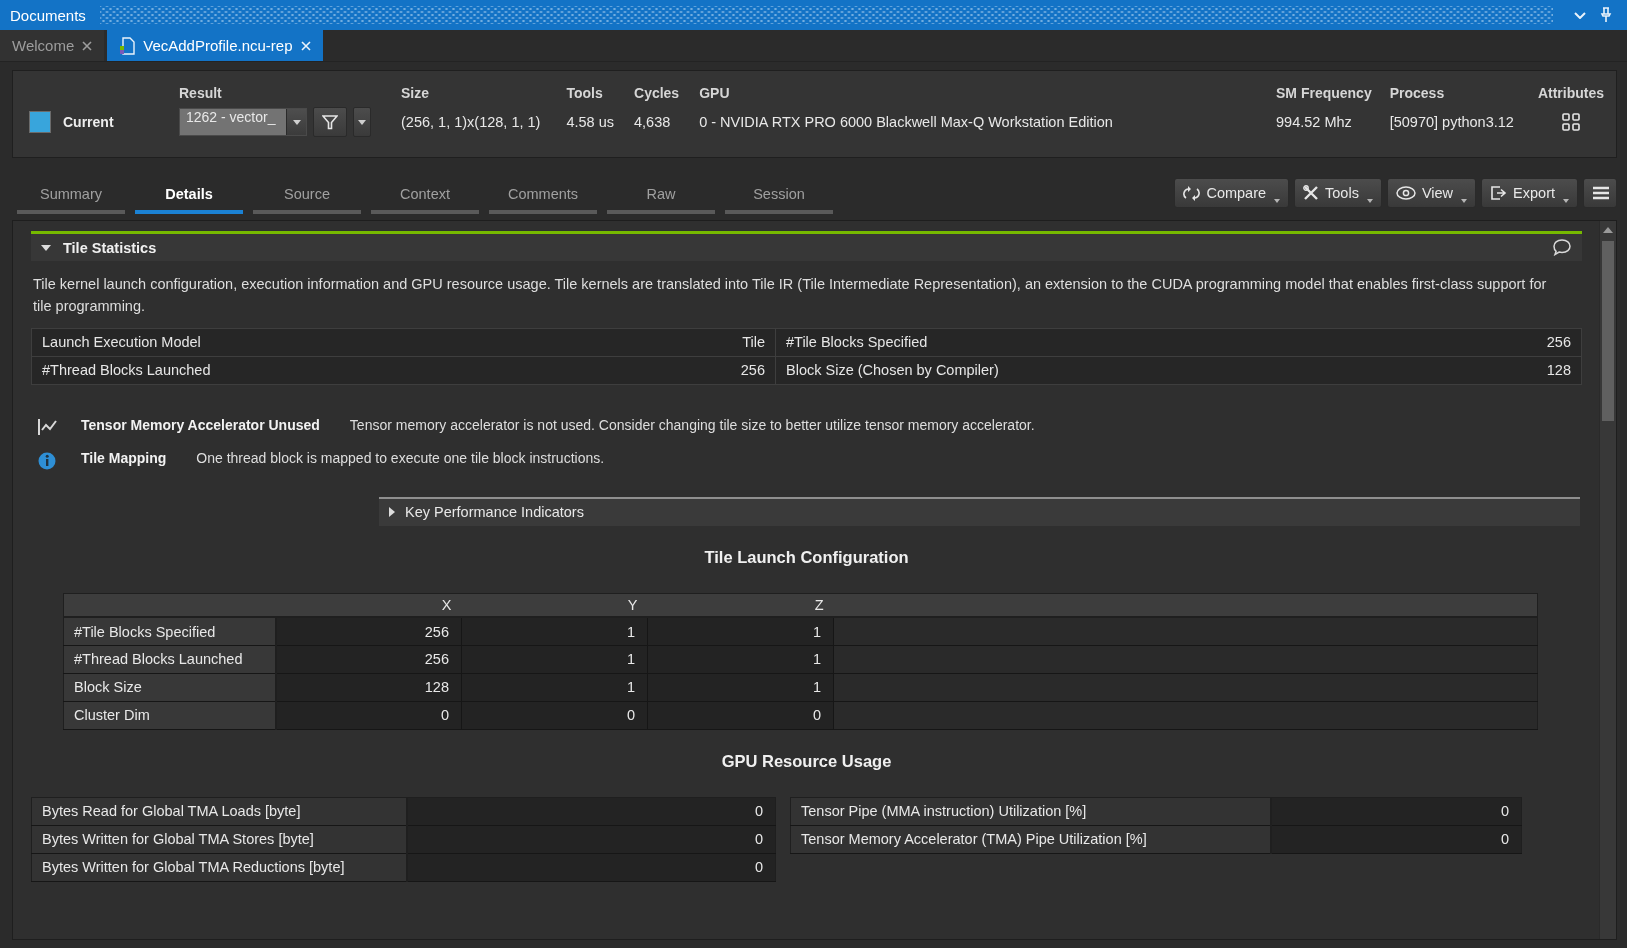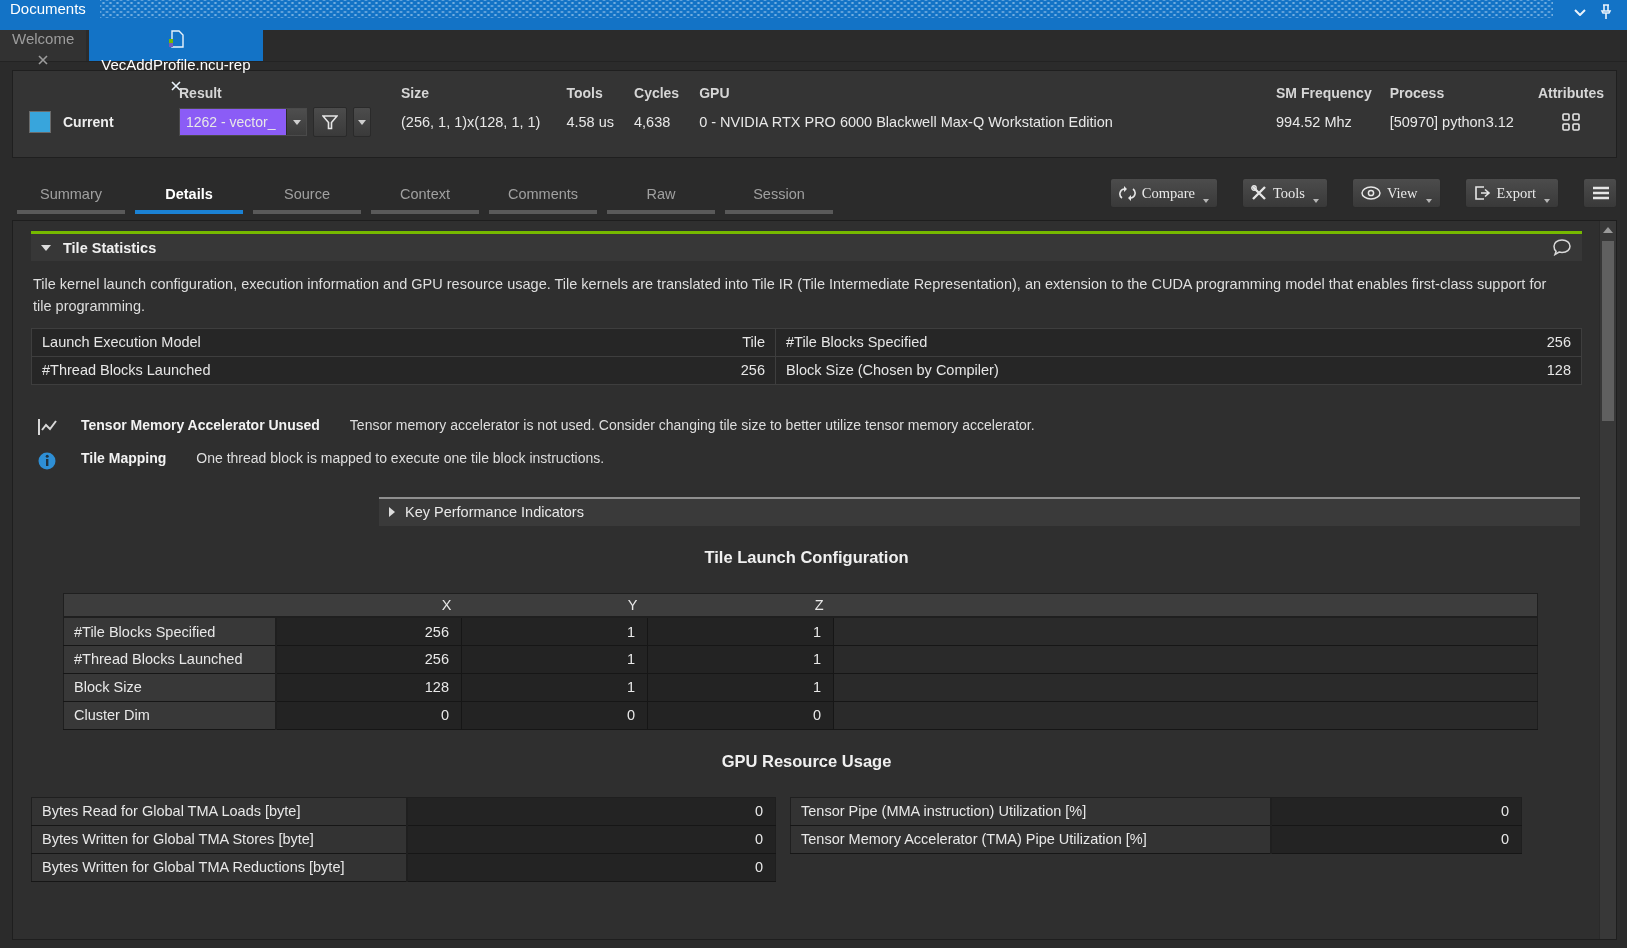--- a/index.html
+++ b/index.html
@@ -1,65 +1,65 @@
 <!DOCTYPE html>
 <html><head>
 <meta charset="utf-8">
 <style>
   * { margin:0; padding:0; box-sizing:border-box; }
   html,body { width:1627px; height:948px; overflow:hidden; background:#2b2b2b;
     font-family:"Liberation Sans","DejaVu Sans",sans-serif; color:#e2e2e2; font-size:14px; }
 
   
-  .titlebar { height:30px; background:#1373c6; display:flex; align-items:flex-start; padding:0 8px 0 10px; }
+  .titlebar { height:30px; background:#1373c6; display:flex; align-items:center; padding:0 8px 0 10px; }
   .titlebar-text { color:#fff; font-size:15px; white-space:nowrap; }
   .titlebar-dots { flex:1; height:18px; margin:0 14px;
     background-image:radial-gradient(circle, rgba(190,220,245,.55) 1px, transparent 1.3px),
                      radial-gradient(circle, rgba(190,220,245,.55) 1px, transparent 1.3px);
     background-size:7px 6px; background-position:0 0, 3.5px 3px; }
   .tb-icon { display:flex; align-items:center; justify-content:center; width:26px; height:24px; cursor:pointer; }
 
   
   .tabbar { height:32px; background:#2b2b2b; display:flex; align-items:stretch; border-bottom:1px solid #232323; }
-  .tab { display:flex; align-items:center; gap:8px; padding:0 12px; font-size:15px; cursor:pointer;flex-direction:column; }
+  .tab { display:flex; align-items:center; gap:8px; padding:0 12px; font-size:15px; cursor:pointer; }
   .tab.inactive { background:#323232; color:#9d9d9d; margin-right:3px; }
   .tab.active { background:#1373c6; color:#fff; }
   .closex { display:flex; align-items:center; }
 
   
   .header-panel { margin:8px 10px 0 12px; height:88px; background:#343434; border:1px solid #1f1f1f;
     display:flex; align-items:stretch; padding:8px 12px 10px 16px; }
   .hp-label { font-weight:bold; color:#d6d6d6; font-size:14px; height:26px; display:flex; align-items:flex-end; padding-bottom:4px; }
   .hp-value { height:34px; display:flex; align-items:center; font-size:14.5px; color:#e8e8e8; white-space:nowrap; }
   .hp-current { display:flex; align-items:center; gap:12px; width:150px; margin-top:18px; }
   .swatch { width:22px; height:22px; background:#38a5dc; border:1px solid #6b6b6b; display:inline-block; }
   .hp-current-label { font-weight:bold; color:#eee; }
   .hp-col { display:flex; flex-direction:column; margin-right:22px; }
   .hp-controls { display:flex; align-items:center; height:34px; gap:6px; }
-  .dropdown { width:128px; height:28px; background:#8b5cf6; border:1px solid #4a4a4a; display:flex; align-items:center; cursor:pointer; }
+  .dropdown { width:128px; height:28px; background:#737373; border:1px solid #4a4a4a; display:flex; cursor:pointer; }
   .dd-text { flex:1; padding:0 6px; font-size:14px; color:#e8e8e8; overflow:hidden; white-space:nowrap; }
   .dd-arrowbox { width:20px; height:26px; background:linear-gradient(#4e4e4e,#3b3b3b); border-left:1px solid #2a2a2a;
     display:flex; align-items:center; justify-content:center; }
   .tri-down { width:0; height:0; border-left:4px solid transparent; border-right:4px solid transparent; border-top:5px solid #cfcfcf; }
   .sqbtn { height:30px; background:linear-gradient(#4c4c4c,#3a3a3a); border:1px solid #2a2a2a; border-radius:2px;
     display:flex; align-items:center; justify-content:center; cursor:pointer; }
   .filter-btn { width:34px; }
   .filter-dd { width:18px; }
   .gpu-col { flex:1; margin-right:10px; }
   .attr-col { margin-right:0; }
 
   
   .navrow { margin:10px 10px 0 12px; display:flex; align-items:flex-end; justify-content:space-between; height:46px; }
   .nav-tabs { display:flex; }
   .navtab { width:118px; text-align:center; cursor:pointer; padding-bottom:0; }
   .navtab .lbl { color:#a0a0a0; font-size:14.5px; display:block; padding-bottom:8px; }
   .navtab.active .lbl { color:#fff; font-weight:bold; }
   .navtab .bar { height:4px; margin:0 5px; background:#5a5a5a; }
   .navtab.active .bar { background:#1b82d4; }
-  .nav-buttons { display:flex; align-items:flex-end; gap:24px; padding-bottom:6px;font-family:Liberation Serif, serif; }
+  .nav-buttons { display:flex; align-items:flex-end; gap:5px; padding-bottom:6px; }
   .toolbtn { height:30px; padding:0 8px 0 8px; background:linear-gradient(#4c4c4c,#393939); border:1px solid #2a2a2a;
     border-radius:3px; display:flex; align-items:center; gap:6px; color:#e8e8e8; font-size:14.5px; cursor:pointer; }
   .toolbtn .mini { align-self:flex-end; margin:0 0 4px 2px; }
   .mini { width:0; height:0; border-left:3.5px solid transparent; border-right:3.5px solid transparent; border-top:4px solid #b5b5b5; }
   .hamb { width:34px; }
 
   
   .content { position:relative; margin:6px 10px 0 12px; height:720px; background:#2f2f2f; border:1px solid #1e1e1e; }
   .content-inner { position:absolute; left:0; top:0; right:18px; bottom:0; padding:10px 16px 0 18px; overflow:hidden; }
   .scrollbar { position:absolute; right:0; top:0; bottom:0; width:17px; background:#383838; border-left:1px solid #2a2a2a; }

